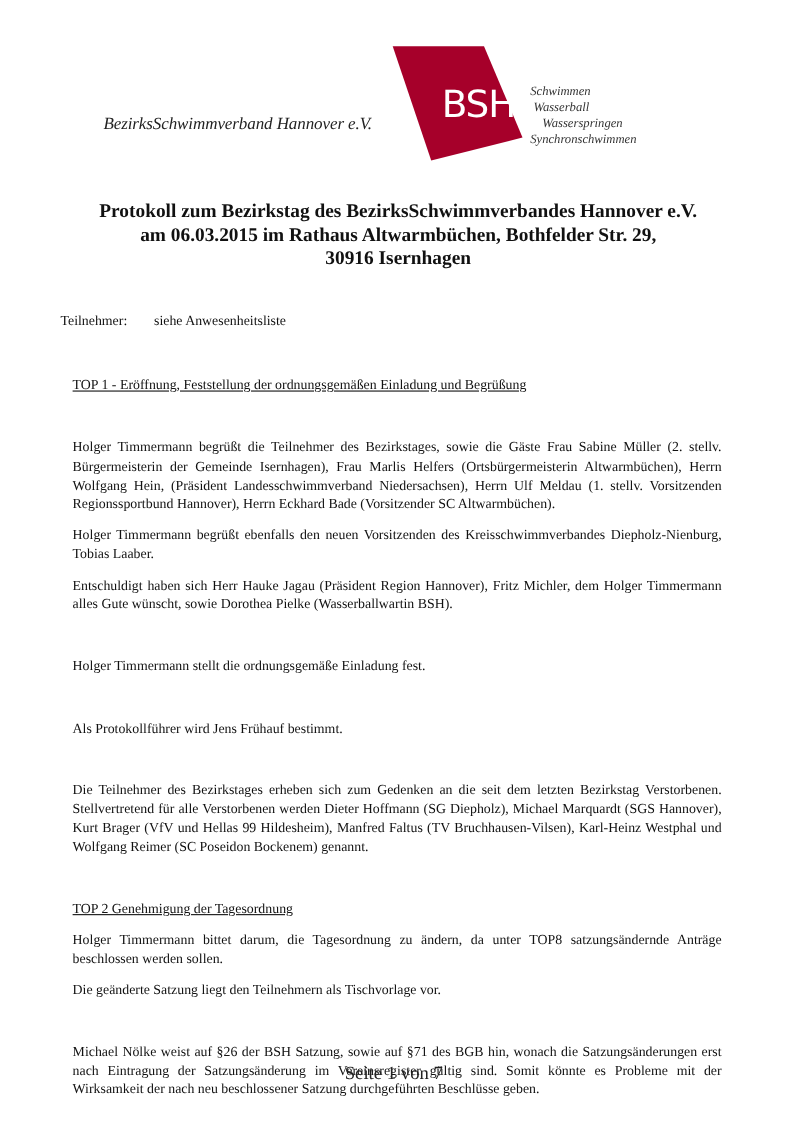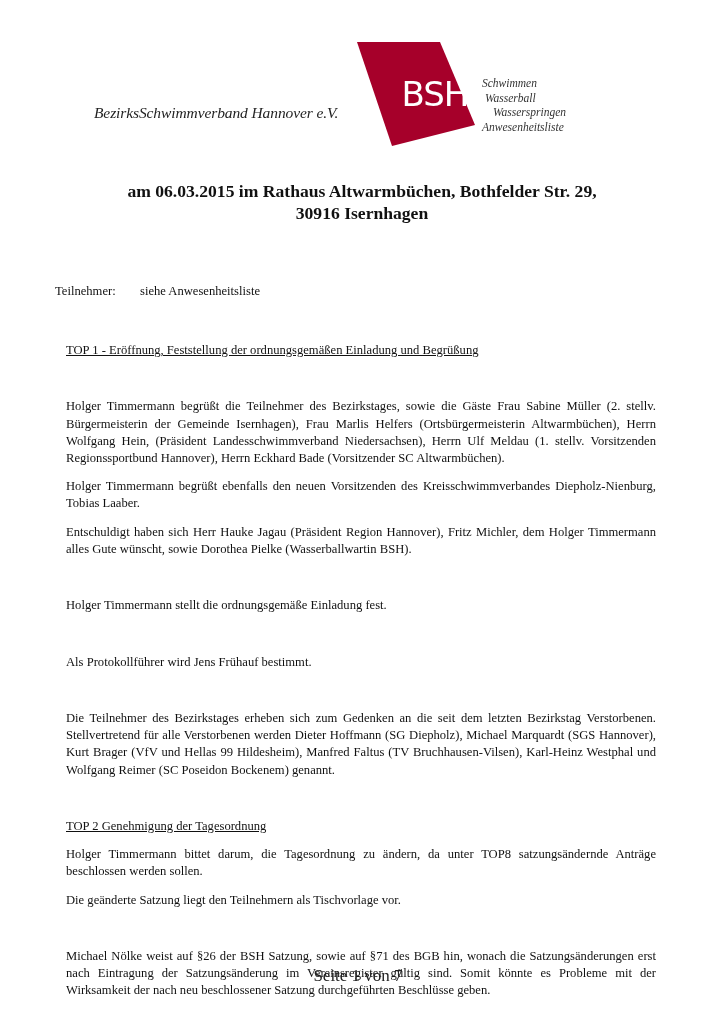--- a/index.html
+++ b/index.html
@@ -107,25 +107,26 @@
     <svg width="135" height="112" viewBox="0 0 135 112">
       <polygon id="logo-shape" points="7,4 90,4 125,87 42,108" fill="#a6002a"></polygon>
       <text id="logo-text" x="85" y="68" text-anchor="middle" fill="#ffffff" font-family="'DejaVu Sans', sans-serif" font-size="34" font-weight="normal" letter-spacing="-1">BSH</text>
     </svg>
   </div>
 
   <div class="disciplines">
     <div style="padding-left:0px">Schwimmen</div>
     <div style="padding-left:3px">Wasserball</div>
     <div style="padding-left:11px">Wasserspringen</div>
-    <div style="padding-left:0px">Anwesenheitsliste</div>
+    <div style="padding-left:0px">Synchronschwimmen</div>
   </div>
 </div>
 
 <div class="title">
+  <div>Protokoll zum Bezirkstag des BezirksSchwimmverbandes Hannover e.V.</div>
   <div>am 06.03.2015 im Rathaus Altwarmbüchen, Bothfelder Str. 29,</div>
   <div>30916 Isernhagen</div>
 </div>
 
 <div class="participants">
   <span class="label">Teilnehmer:</span><span>siehe Anwesenheitsliste</span>
 </div>
 
 <div class="content">
   <section>

